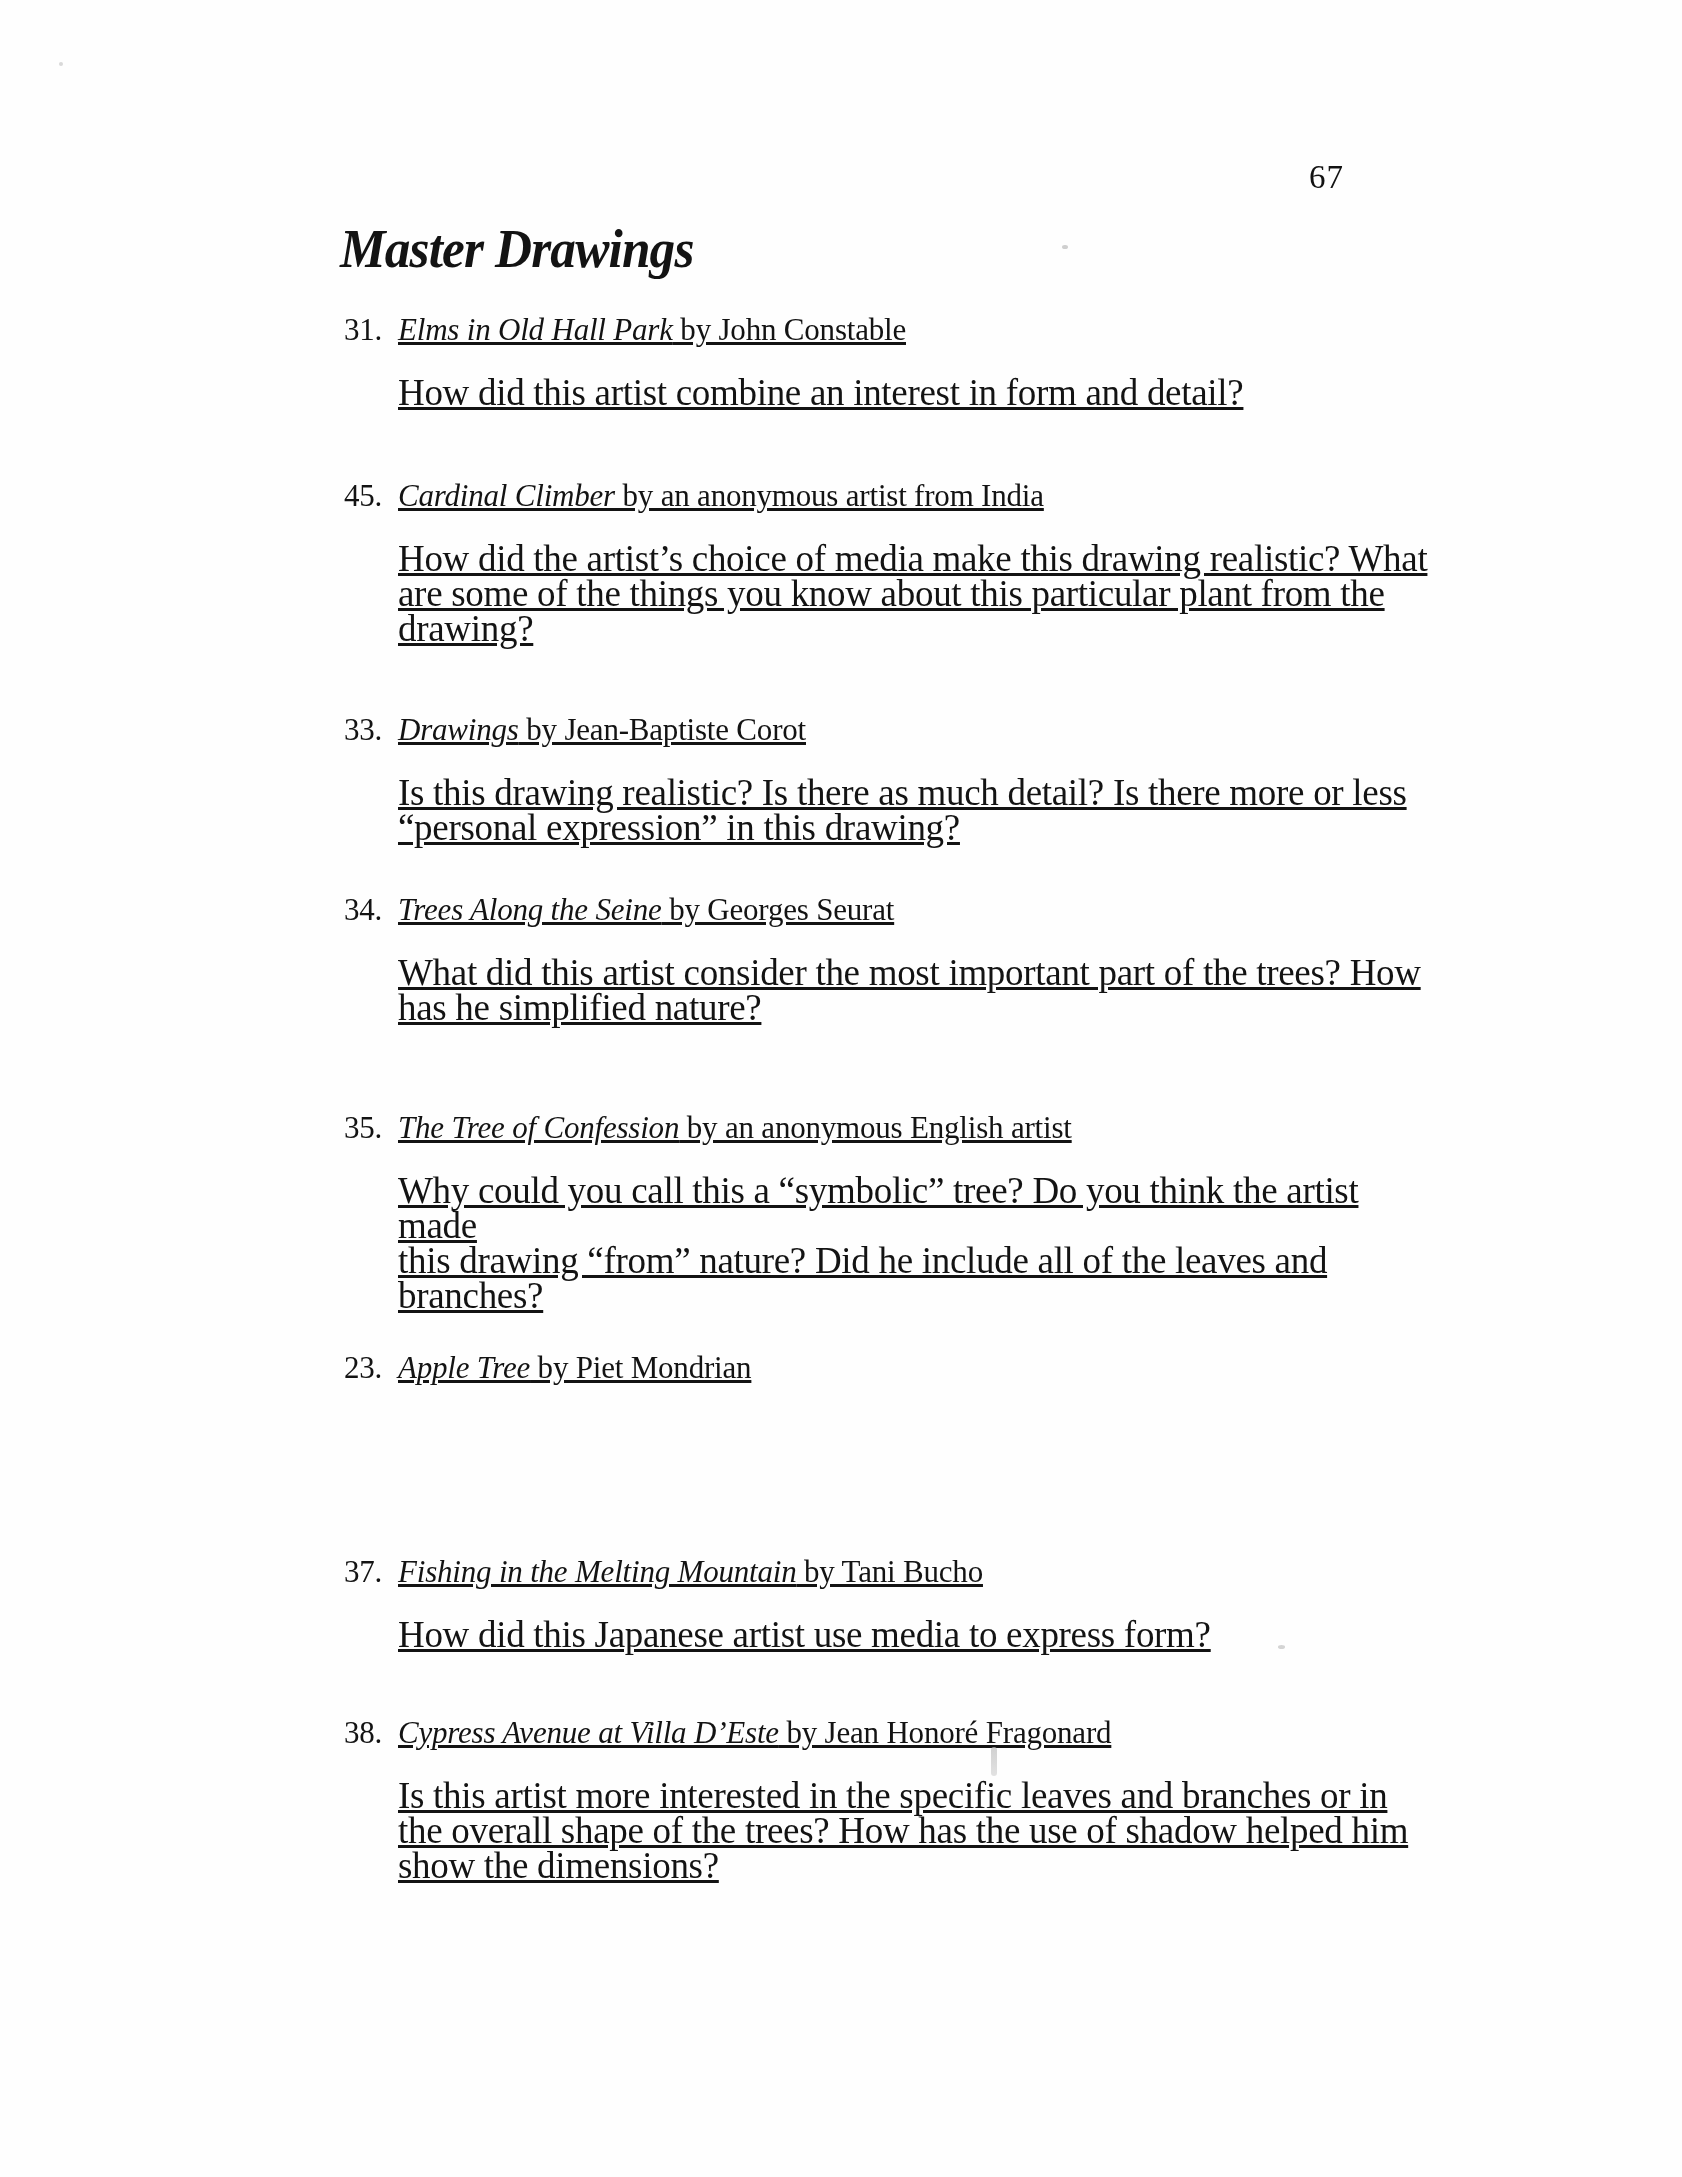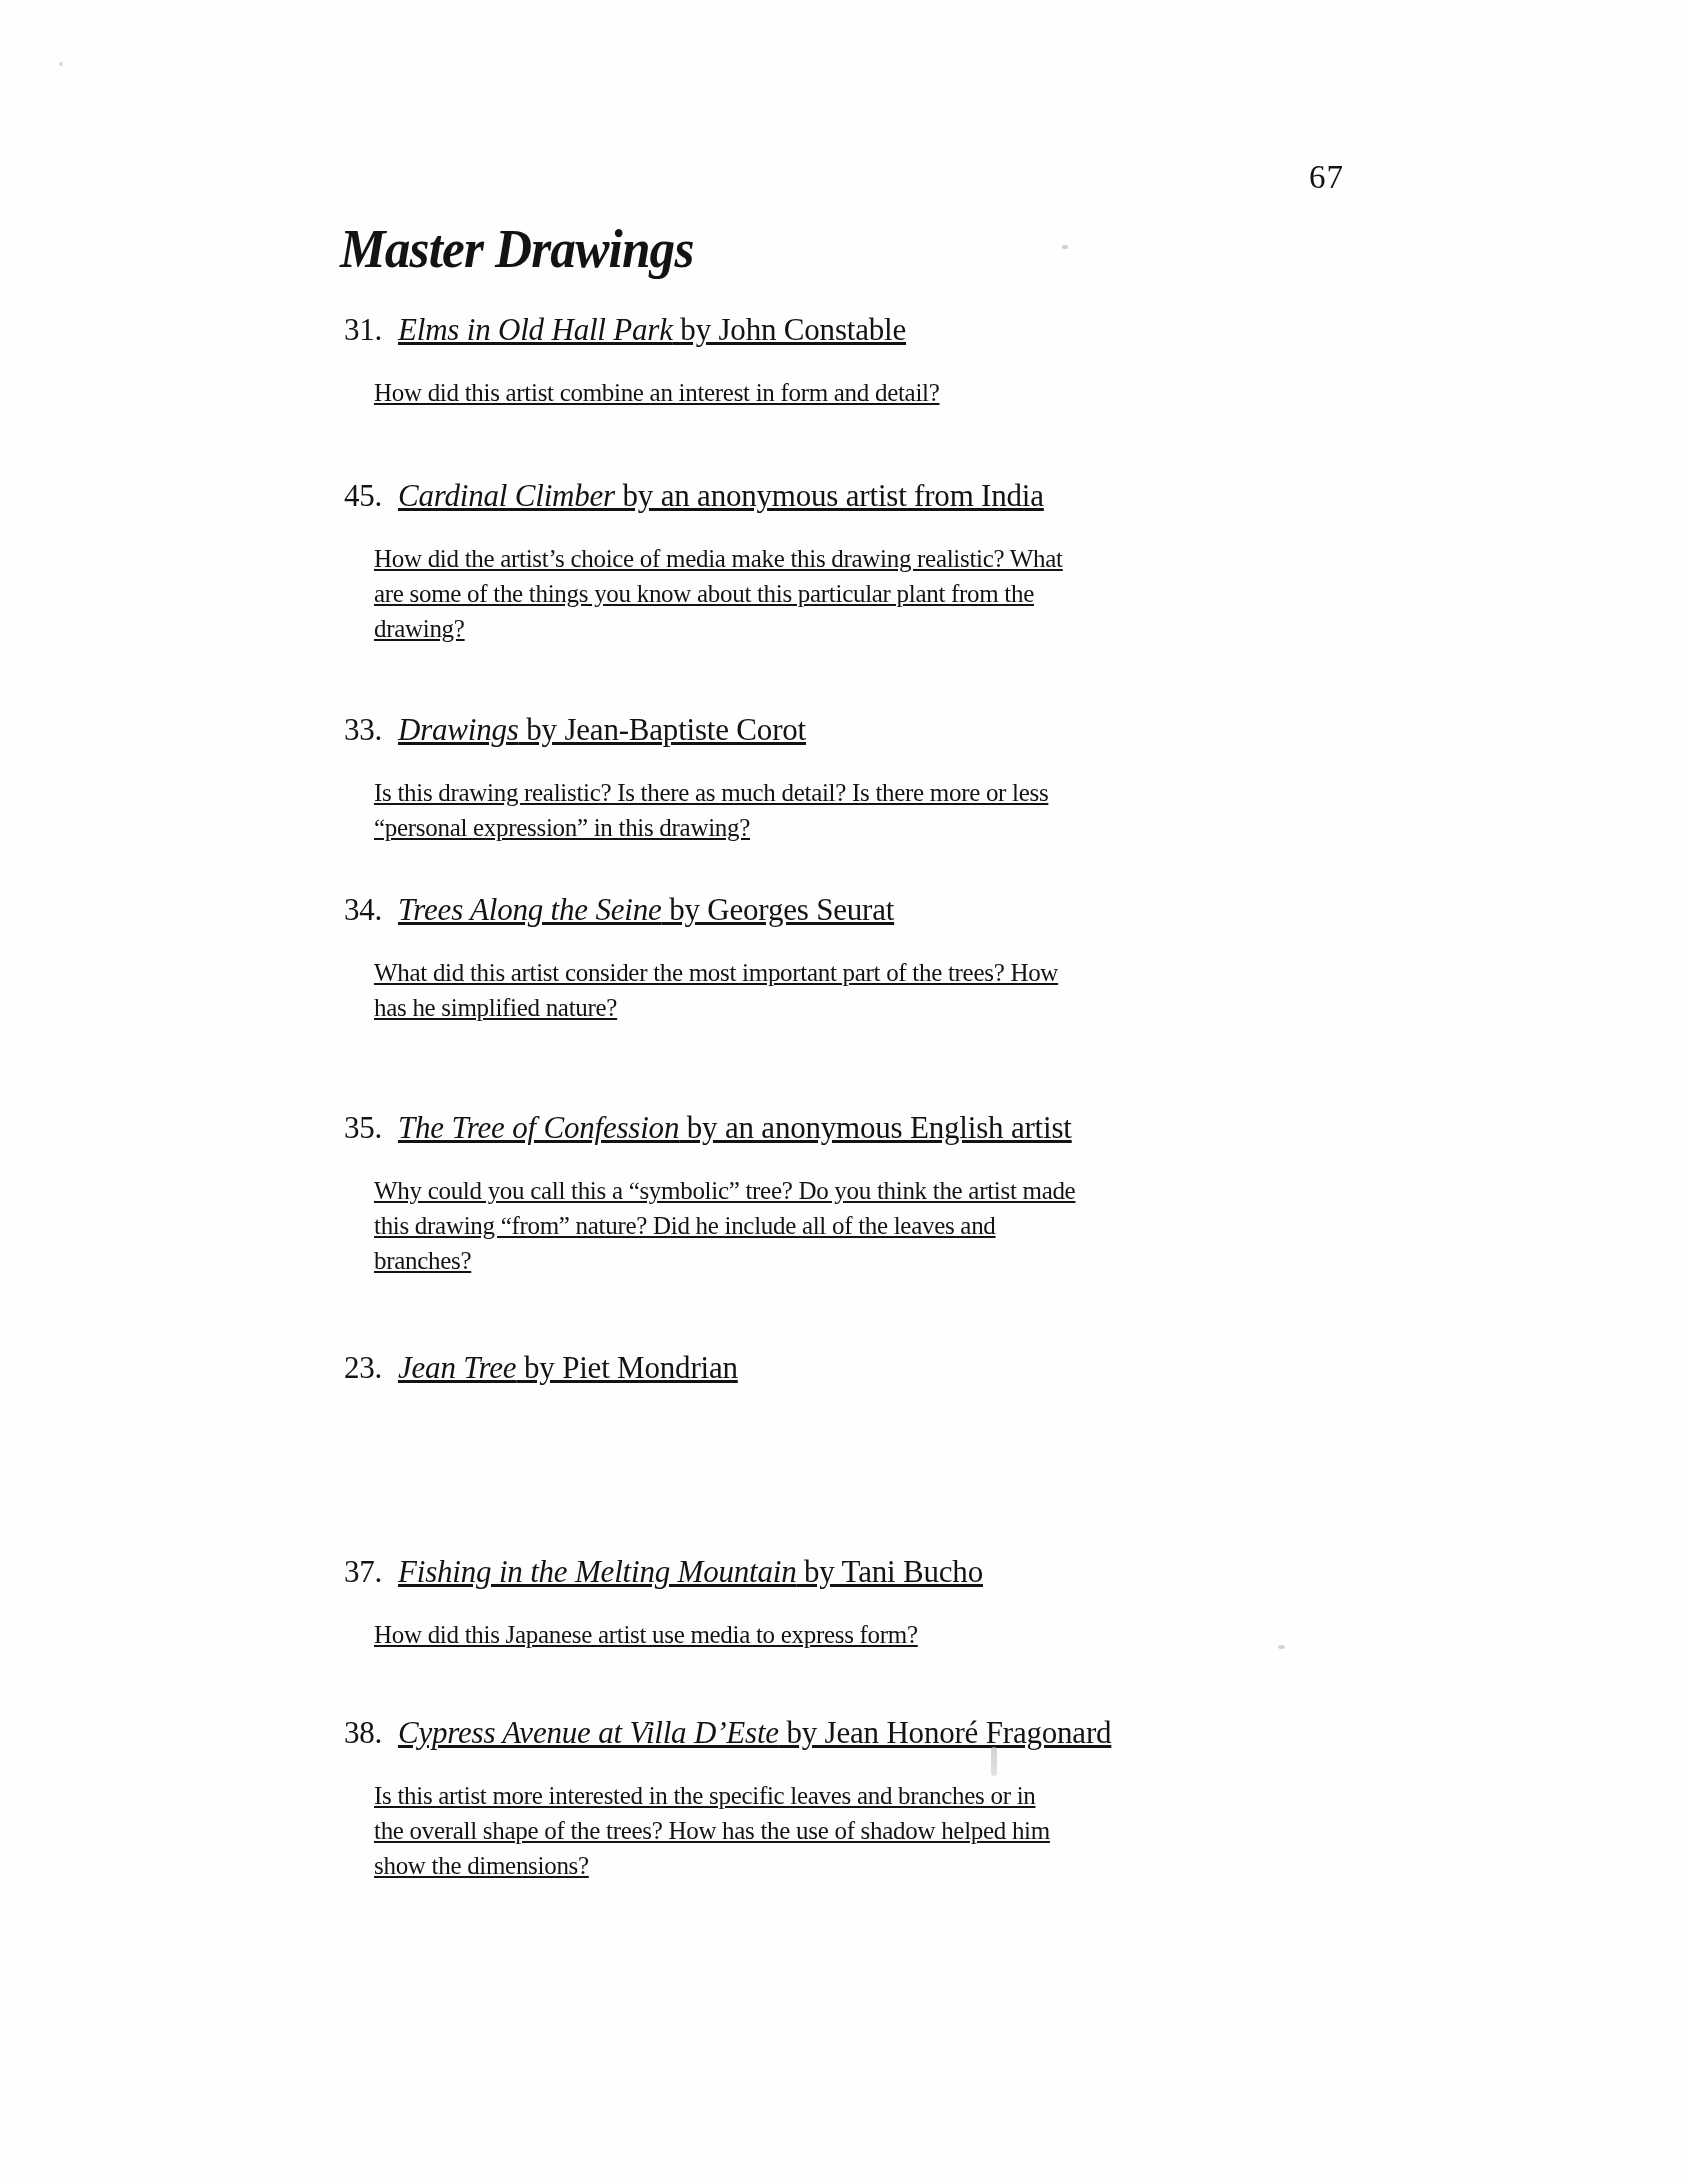--- a/index.html
+++ b/index.html
@@ -51,22 +51,22 @@
     white-space: nowrap;
   }
   .item-num {
     display: inline-block;
     width: 54px;
   }
   .work-title {
     font-style: italic;
   }
   .question {
-    margin: 26px 0 0 30px;
-    font-size: 25px;
+    margin: 26px 0 0 54px;
+    font-size: 37px;
     line-height: 35px;
     letter-spacing: -0.3px;
     white-space: pre-line;
   }
   
   .artifact {
     position: absolute;
     background: linear-gradient(180deg, #c2c2c2, #d8d8d8);
     border-radius: 3.5px;
     opacity: 0.75;
@@ -139,21 +139,21 @@
   </div>
 
   <div class="item" style="top:1109px">
     <div class="item-heading"><span class="item-num">35.</span><span class="work-title">The Tree of Confession</span><span class="byline"> by an anonymous English artist</span></div>
     <p class="question">Why could you call this a “symbolic” tree? Do you think the artist made
 this drawing “from” nature? Did he include all of the leaves and
 branches?</p>
   </div>
 
   <div class="item" style="top:1349px">
-    <div class="item-heading"><span class="item-num">23.</span><span class="work-title">Jean Tree</span><span class="byline"> by Piet Mondrian</span></div>
+    <div class="item-heading"><span class="item-num">23.</span><span class="work-title">Apple Tree</span><span class="byline"> by Piet Mondrian</span></div>
   </div>
 
   <div class="item" style="top:1553px">
     <div class="item-heading"><span class="item-num">37.</span><span class="work-title">Fishing in the Melting Mountain</span><span class="byline"> by Tani Bucho</span></div>
     <p class="question">How did this Japanese artist use media to express form?</p>
   </div>
 
   <div class="item" style="top:1714px">
     <div class="item-heading"><span class="item-num">38.</span><span class="work-title">Cypress Avenue at Villa D’Este</span><span class="byline"> by Jean Honoré Fragonard</span></div>
     <p class="question">Is this artist more interested in the specific leaves and branches or in

